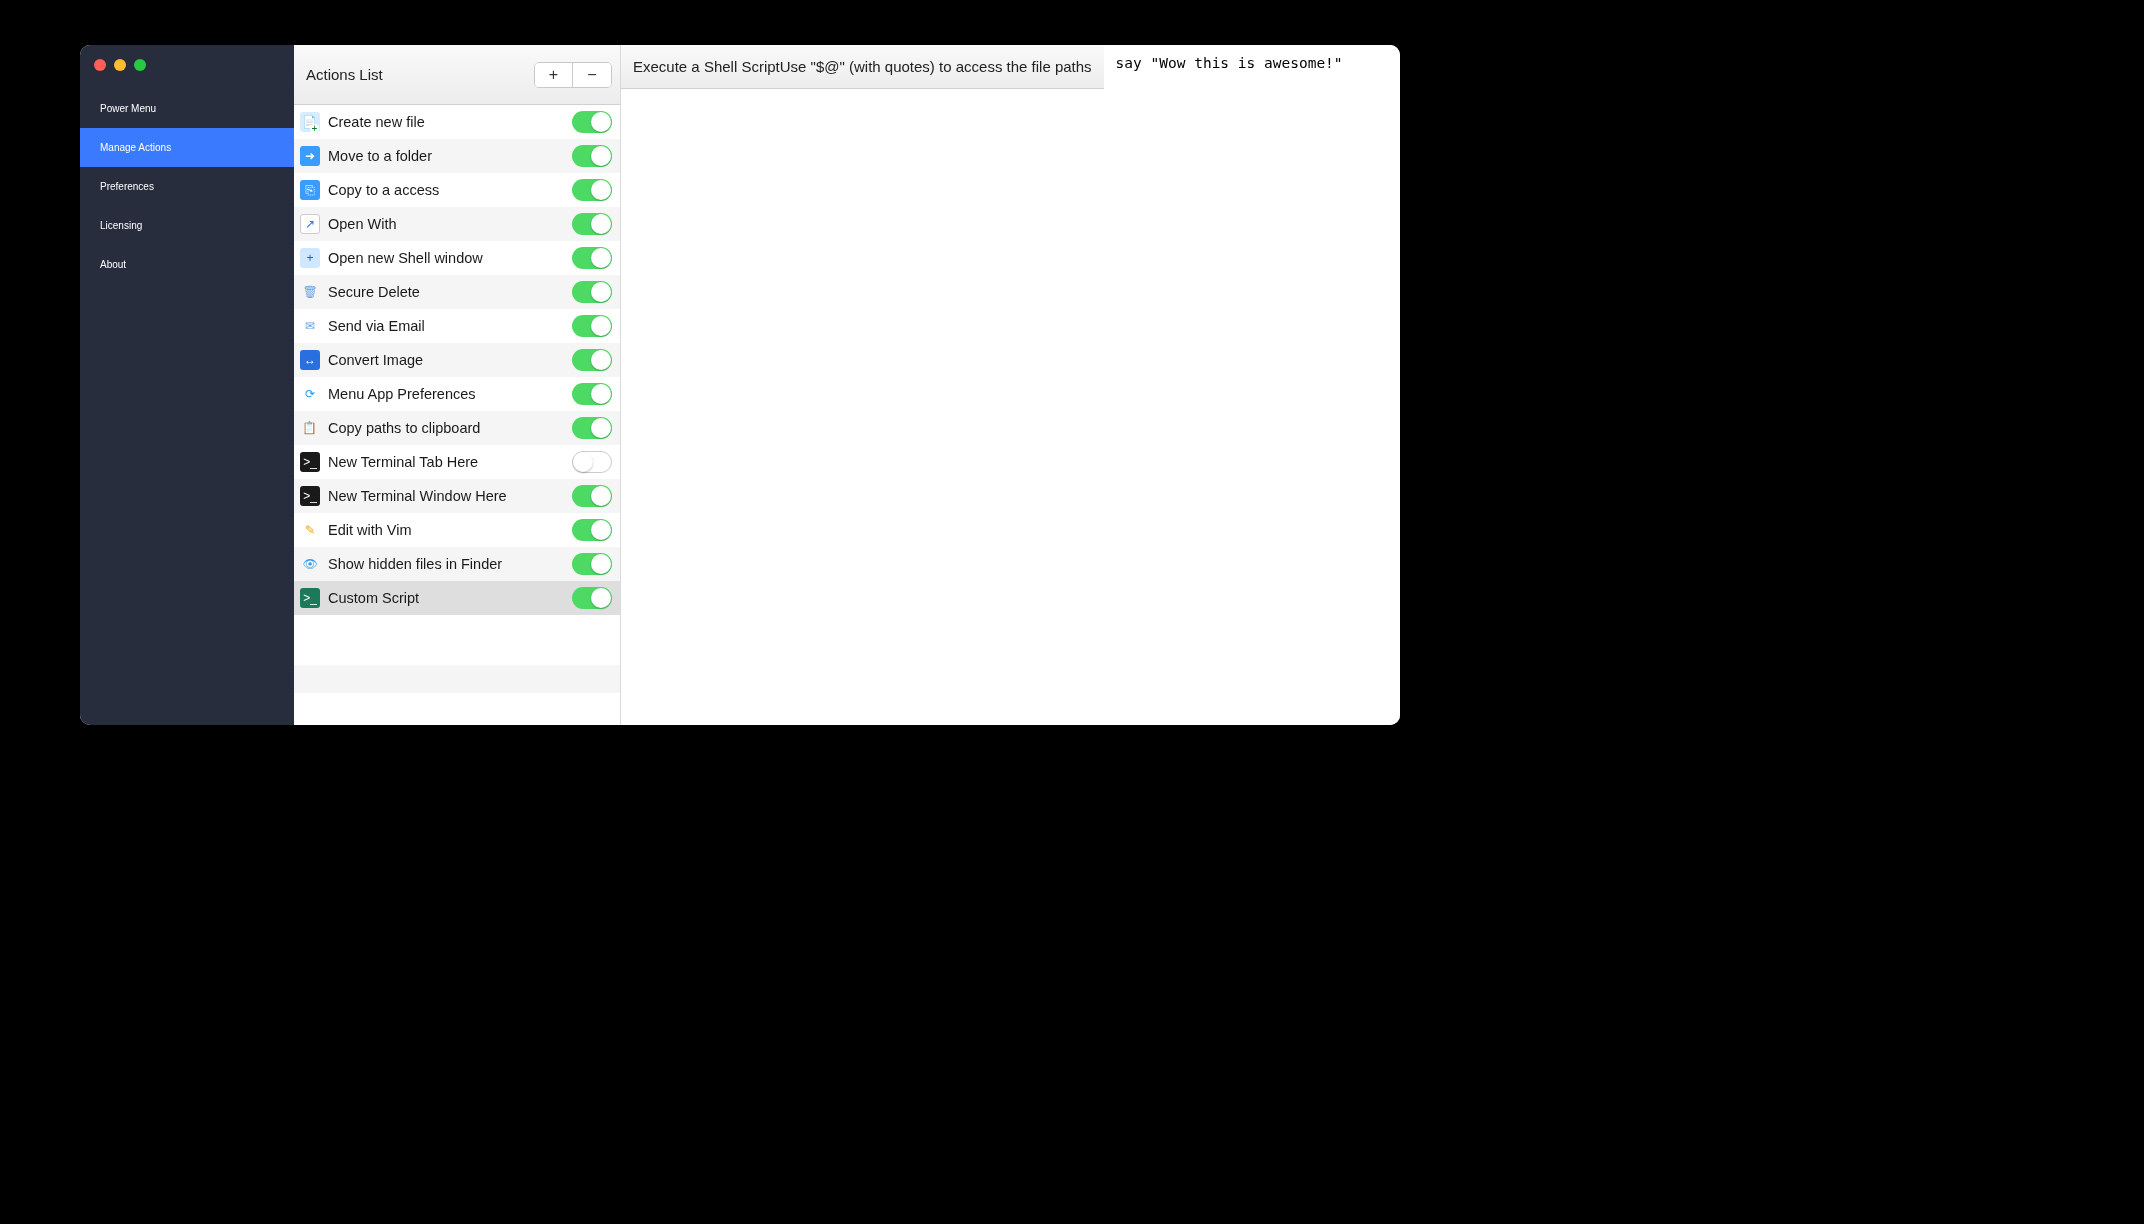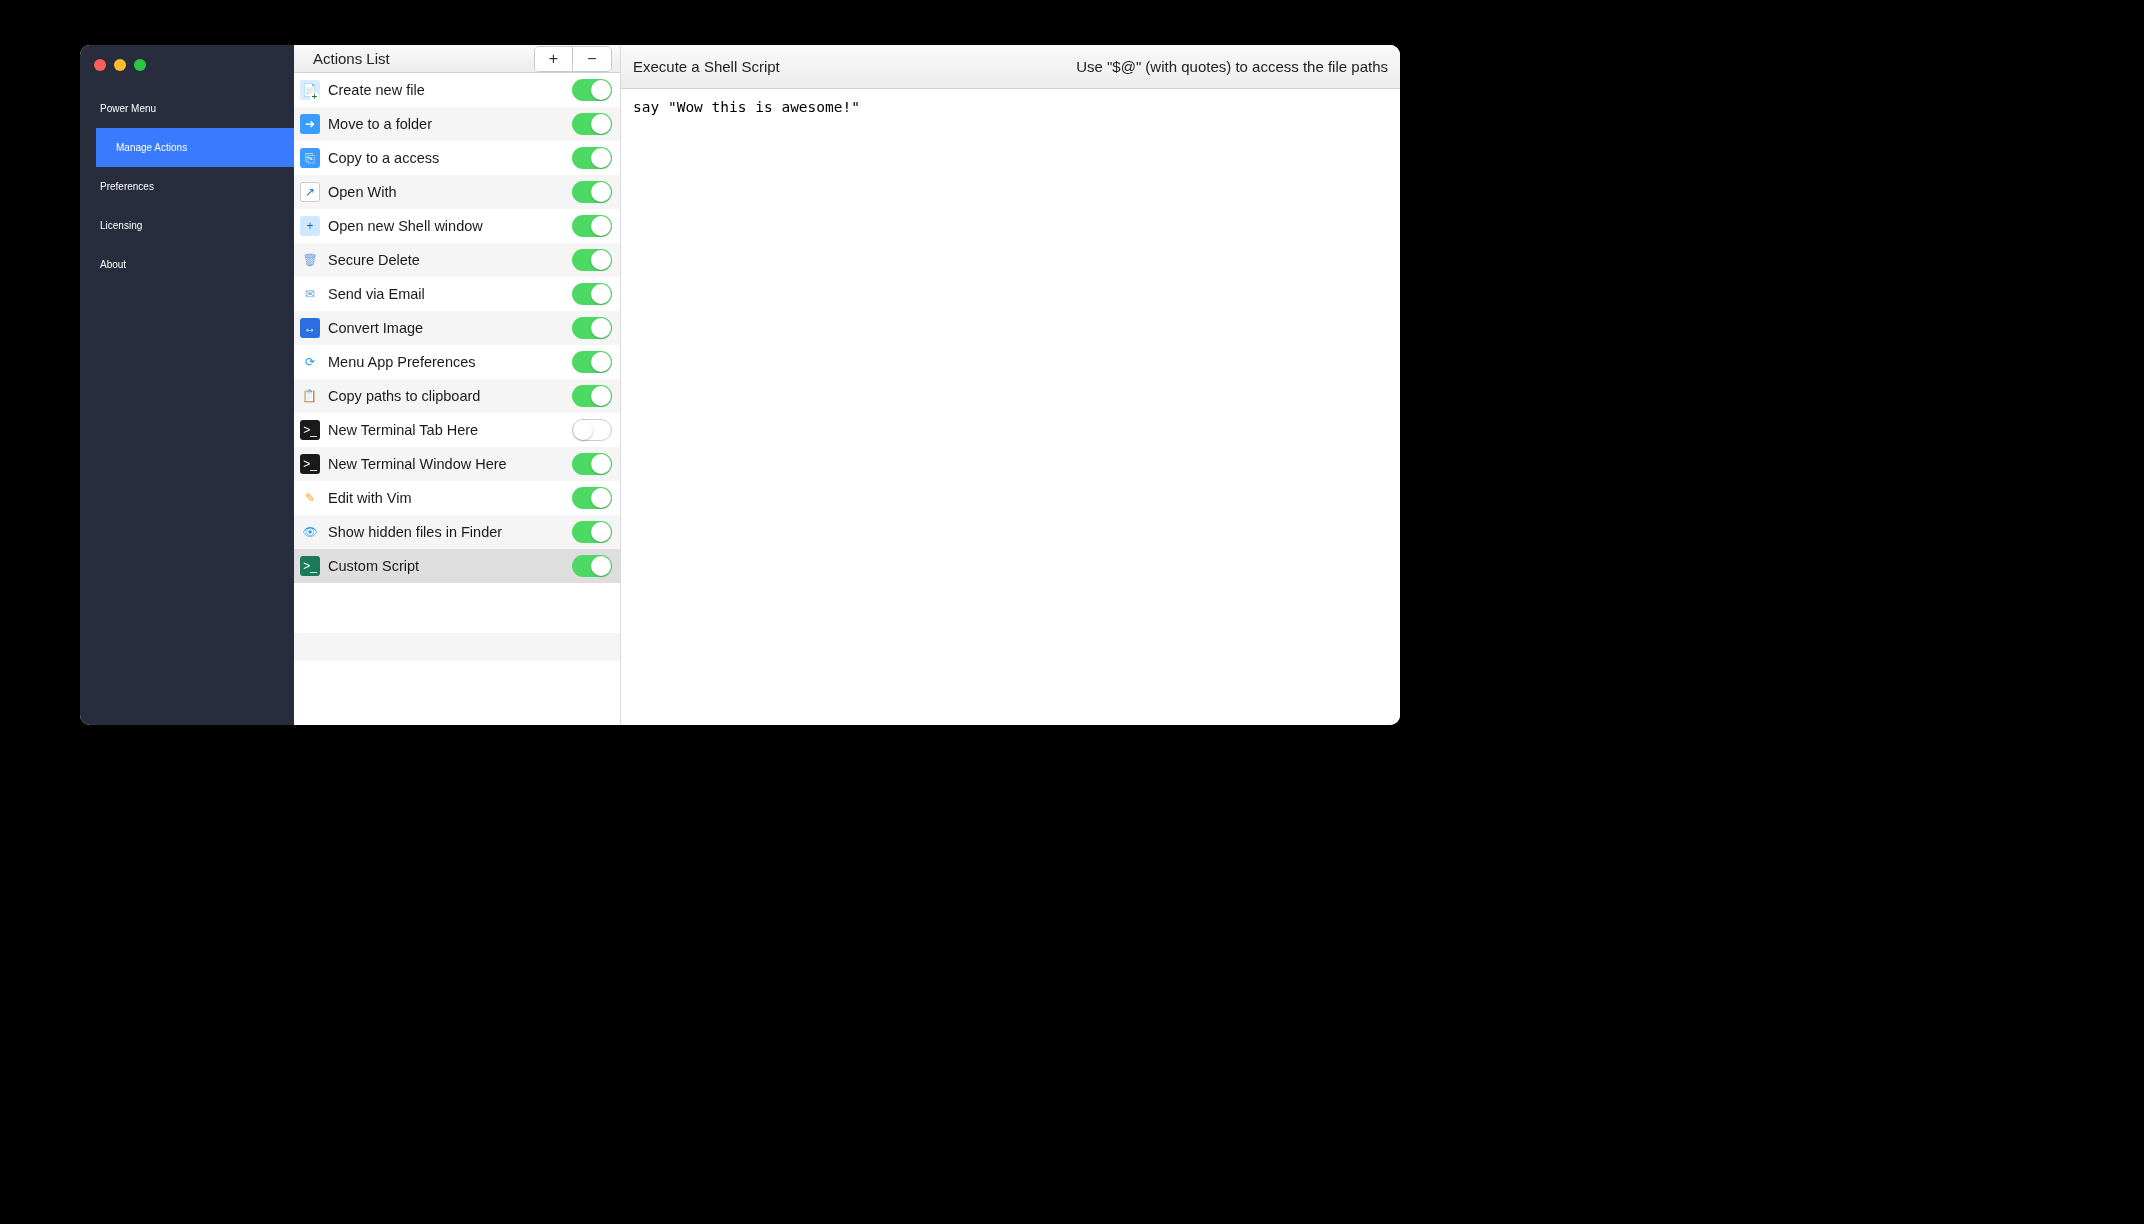--- a/index.html
+++ b/index.html
@@ -42,39 +42,38 @@
   .tl.yellow { background:#febc2e; }
   .tl.green { background:#28c840; }
   .nav-item {
     color: #fff;
     font-size: 10px;
     padding: 14px 20px;
     cursor: pointer;
   }
   .nav-item.selected {
     background: #3a7afe;
-    margin-left: 16px;
   }
   
   .middle {
     width: 327px;
     flex-shrink: 0;
     border-right: 1px solid #d9d9d9;
     display: flex;
     flex-direction: column;
     background: #fff;
   }
   .mid-header {
-    height: 28px;
+    height: 60px;
     background: linear-gradient(#fafafa,#ececec);
     border-bottom: 1px solid #d0d0d0;
     display: flex;
     align-items: center;
     justify-content: space-between;
-    padding: 0 8px 0 19px;
+    padding: 0 8px 0 12px;
   }
   .mid-header-title {
     font-size: 15px;
     color: #222;
   }
   .seg {
     display: flex;
     border: 1px solid #c9c9c9;
     border-radius: 5px;
     overflow: hidden;
@@ -133,21 +132,21 @@
     top: 1px; right: 1px;
     box-shadow: 0 1px 2px rgba(0,0,0,0.25);
   }
   .toggle.off .knob { left:0px; right:auto; top:0px; }
   .blankzone { height: 50px; }
   .blankzone.alt { background:#f5f5f5; }
   
   .right {
     flex: 1;
     display: flex;
-    flex-direction: column;
+    flex-direction: row;
     background:#fff;
   }
   .right-header {
     height: 44px;
     background: linear-gradient(#fafafa,#ececec);
     border-bottom: 1px solid #d0d0d0;
     display: flex;
     align-items: center;
     justify-content: space-between;
     padding: 0 12px;

